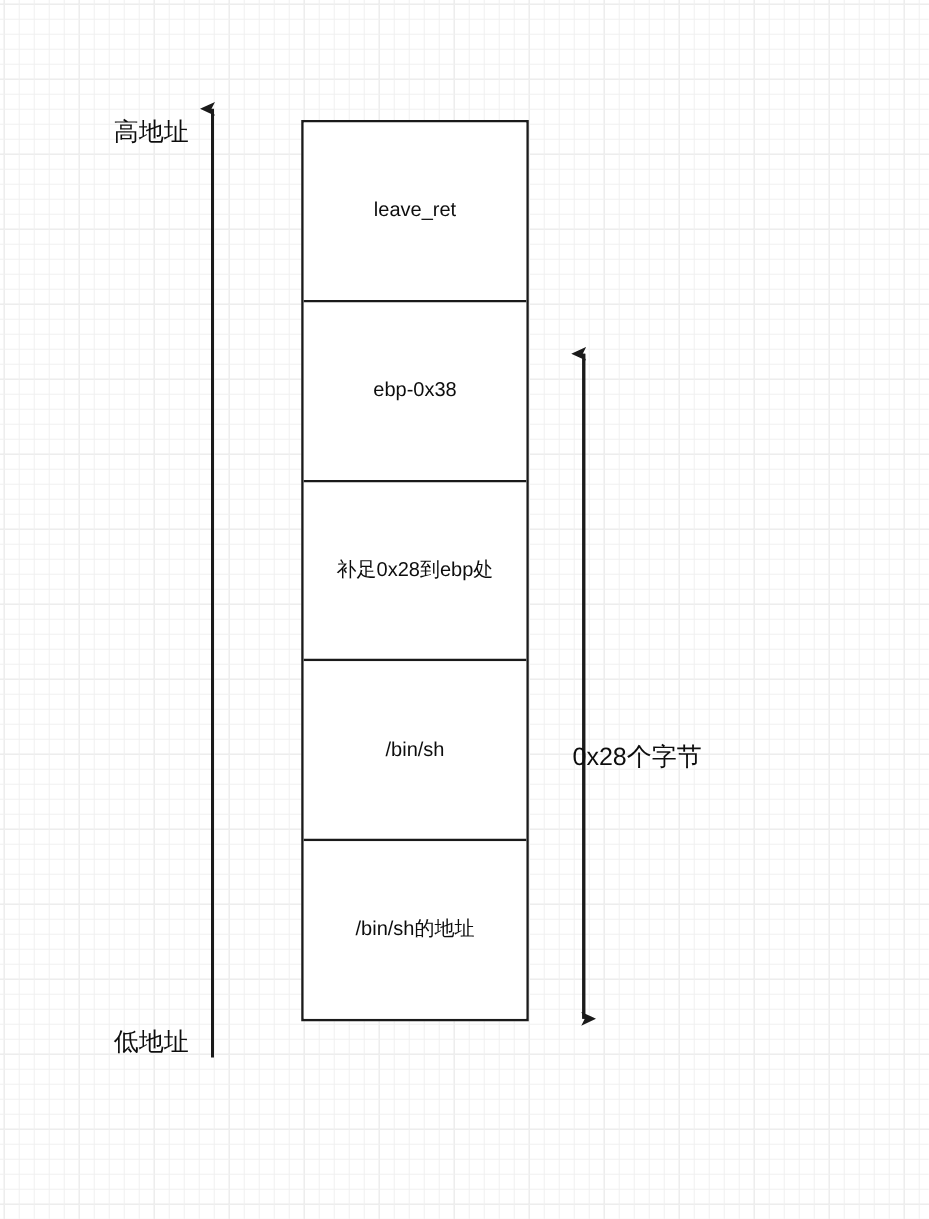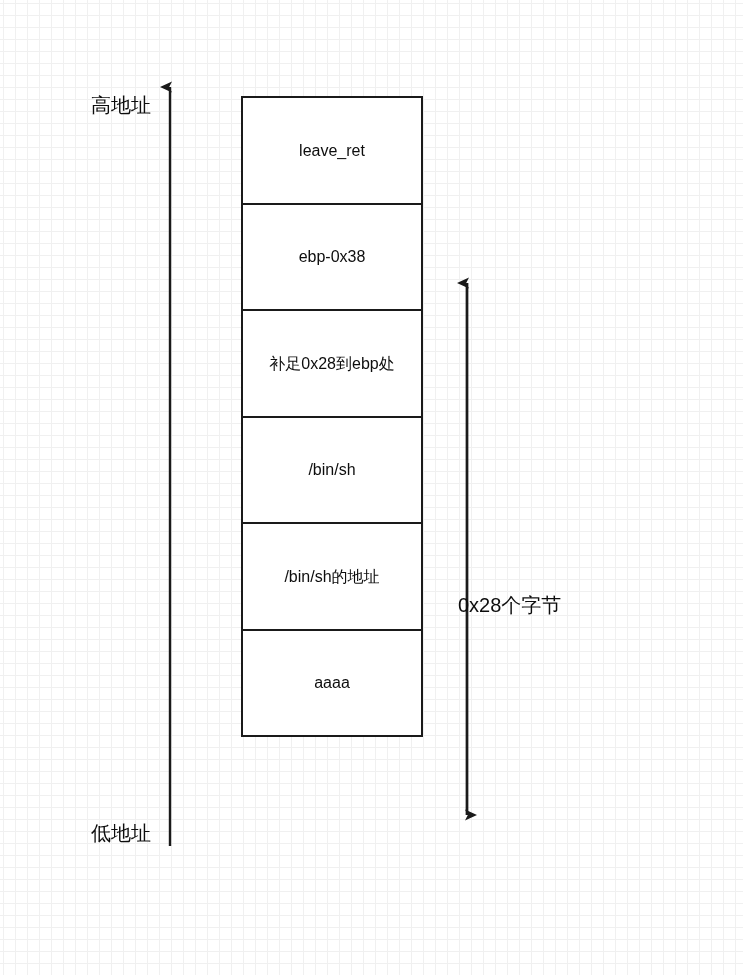--- a/index.html
+++ b/index.html
@@ -32,21 +32,21 @@
       60px 60px;
     background-position: 3px 3px, 3px 3px, 3px 3px, 3px 3px;
   }
 
   
   #stack-box {
     position: absolute;
     left: 241px;
     top: 96px;
     width: 182px;
-    height: 641px;
+    height: 721px;
     border: 2px solid #1a1a1a;
     box-sizing: border-box;
     background: #ffffff;
     display: flex;
     flex-direction: column;
   }
   .stack-cell {
     flex: 1 1 0;
     border-bottom: 2px solid #1a1a1a;
     box-sizing: border-box;
@@ -159,23 +159,20 @@
     <div class="stack-cell">
       <span class="cell-label">/bin/sh</span>
     </div>
 
     <div class="stack-cell">
       <span class="cell-label">/bin/sh的地址</span>
     </div>
 
 
 
-    <div class="stack-cell">
-      <span class="cell-label">aaaa</span>
-    </div>
 
   </div>
 
   <svg id="bytes-measure" viewBox="0 0 36 558" xmlns="http://www.w3.org/2000/svg">
     <defs>
       <marker id="ah-up2" markerWidth="12" markerHeight="12" refX="6" refY="10" orient="auto" markerUnits="userSpaceOnUse">
         <path d="M6,0 L11.5,12 L6,9.2 L0.5,12 Z" fill="#1a1a1a"></path>
       </marker>
       <marker id="ah-dn2" markerWidth="12" markerHeight="12" refX="6" refY="10" orient="auto" markerUnits="userSpaceOnUse">
         <path d="M6,0 L11.5,12 L6,9.2 L0.5,12 Z" fill="#1a1a1a"></path>

